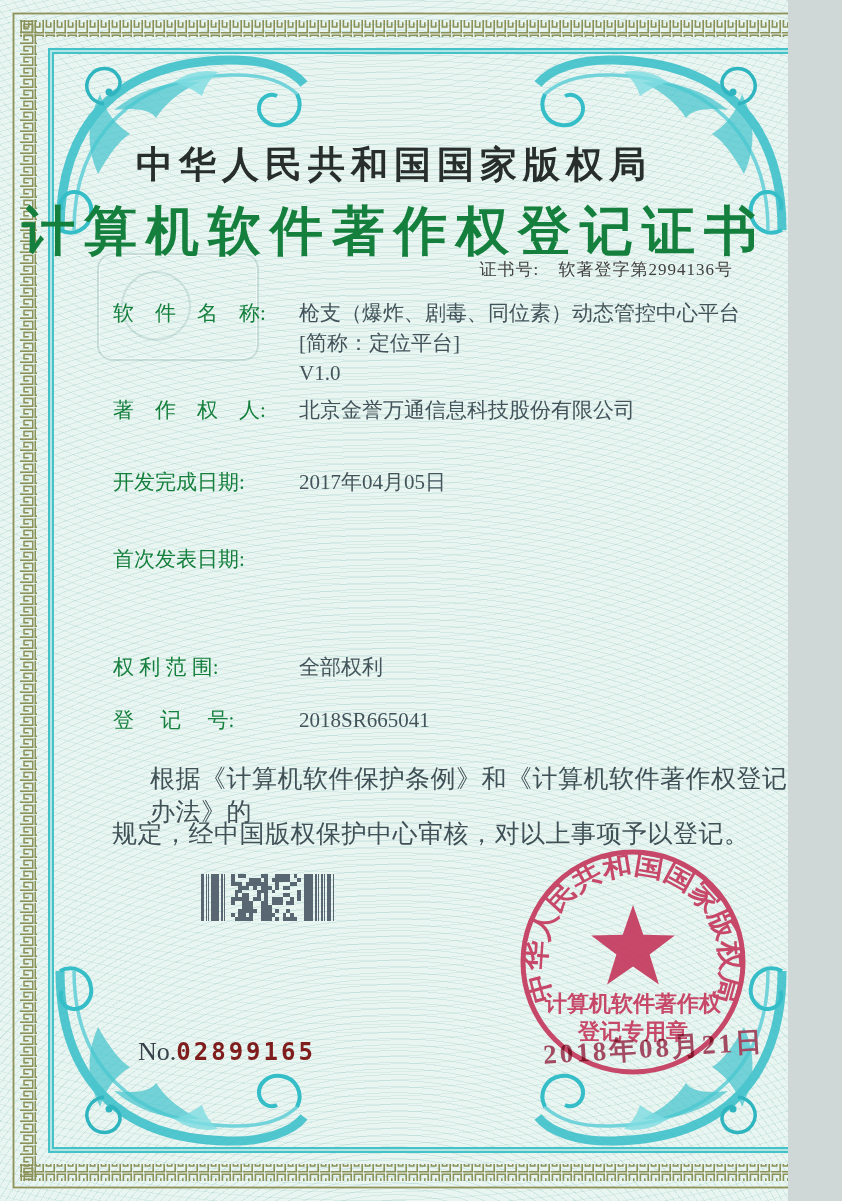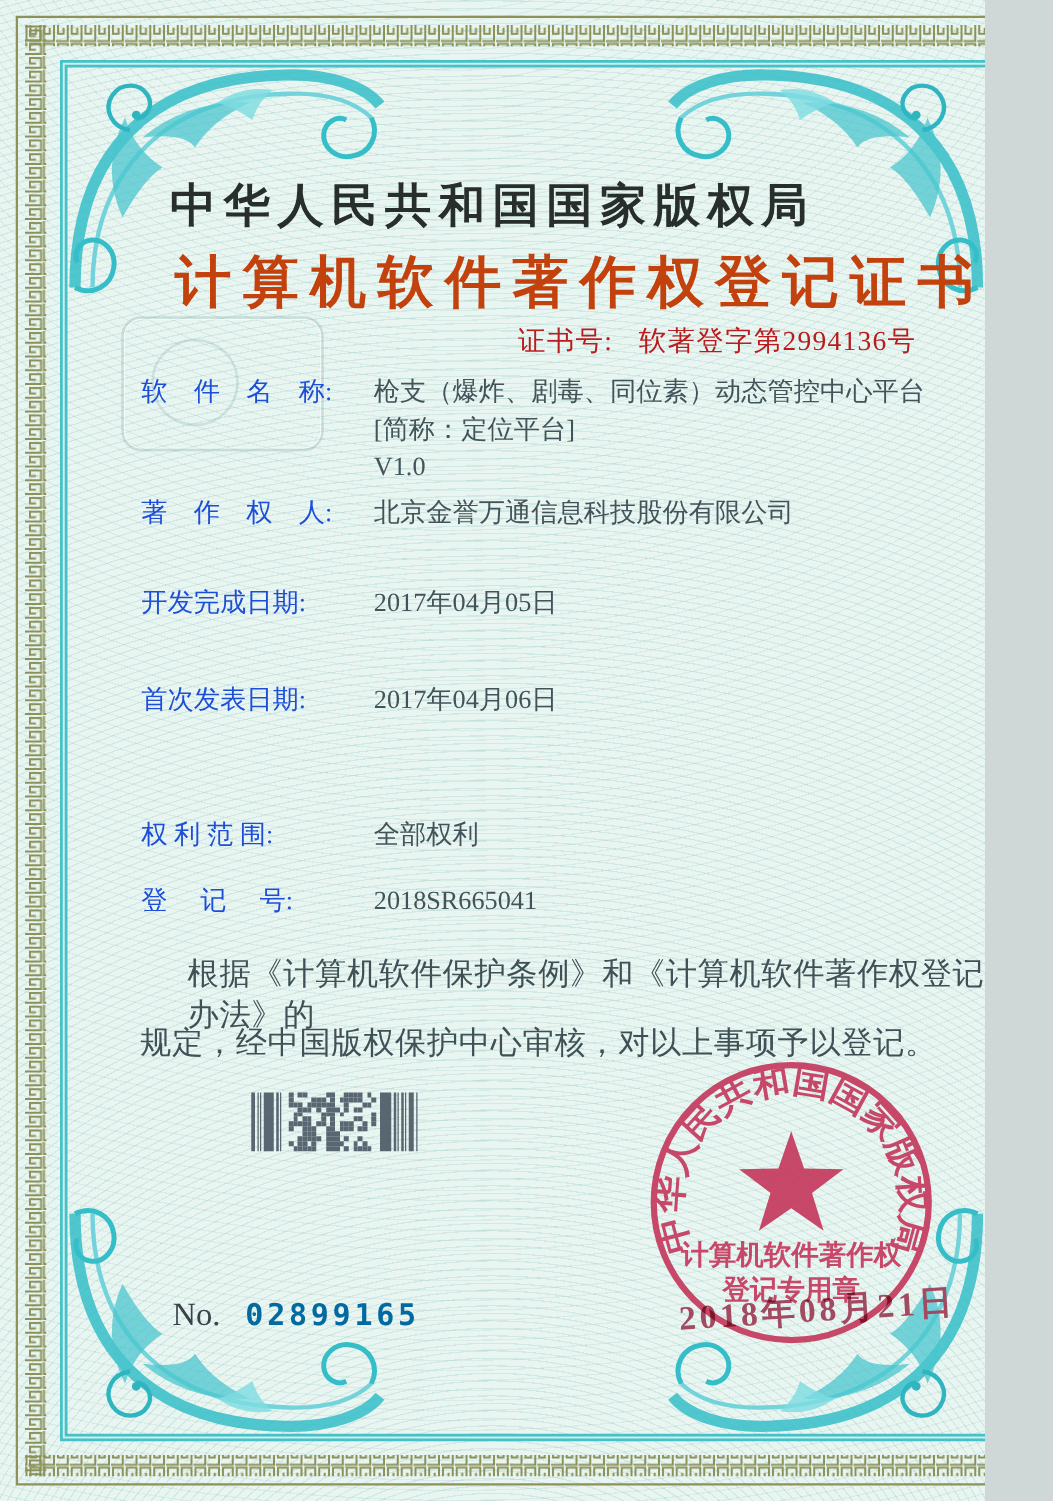--- a/index.html
+++ b/index.html
@@ -16,29 +16,29 @@
       repeating-radial-gradient(circle at 46% -20%, rgba(96,170,164,.12) 0px, rgba(96,170,164,.12) 1px, transparent 1px, transparent 8px);
   }
   .frame{position:absolute;inset:0;z-index:1;pointer-events:none;}
   .content{position:absolute;inset:0;z-index:2;color:#3e5054;}
   .abs{position:absolute;}
   .authority{
     left:0;right:0;top:140px;text-align:center;
     font-size:37px;font-weight:bold;letter-spacing:6px;color:#272e2c;
   }
   .cert-title{
-    left:0;right:0;top:196px;text-align:right;
-    font-size:45px;font-weight:bold;letter-spacing:9px;color:#c2410c;
+    left:0;right:0;top:196px;text-align:center;
+    font-size:53px;font-weight:bold;letter-spacing:9px;color:#15803d;
   }
   .cert-no{
-    right:55px;top:258px;font-size:22px;color:#b91c1c;letter-spacing:1px;
+    right:55px;top:258px;font-size:17px;color:#404040;letter-spacing:1px;
   }
   .cert-no .val{margin-left:14px;}
   .field-row{left:113px;font-size:21px;display:flex;align-items:flex-start;line-height:30px;}
-  .field-label{display:inline-block;width:186px;flex:0 0 186px;color:#1d4ed8;}
+  .field-label{display:inline-block;width:186px;flex:0 0 186px;color:#15803d;}
   .field-value{color:#42545a;}
   .statement{font-size:25px;color:#3f5156;letter-spacing:0.5px;}
   .emboss{
     left:97px;top:253px;width:158px;height:104px;border-radius:16px;
     border:2px solid rgba(125,168,162,.30);
     box-shadow:inset 0 0 0 1px rgba(255,255,255,.5);
   }
   .emboss::after{
     content:"";position:absolute;left:22px;top:16px;width:66px;height:66px;
     border-radius:50%;border:2px solid rgba(125,168,162,.25);
@@ -53,21 +53,21 @@
   .bc-cell{width:3.7px;height:3.9px;}
   .bc-on{background:#4d5b68;}
   .seal{left:520px;top:849px;z-index:5;mix-blend-mode:multiply;opacity:.93;}
   .seal-date{
     left:543px;top:1030px;font-size:27px;color:#a24a61;letter-spacing:3px;
     transform:rotate(-3.5deg);z-index:4;font-weight:bold;
   }
   .serial{left:138px;top:1037px;font-size:26px;color:#39424a;z-index:3;display:flex;align-items:baseline;justify-content:space-between;}
   .serial .num{
     font-family:"DejaVu Sans Mono","Liberation Mono",monospace;
-    font-size:24px;letter-spacing:3px;color:#0369a1;margin-left:20px;font-weight:bold;
+    font-size:24px;letter-spacing:3px;color:#7f1d1d;margin-left:0;font-weight:bold;
   }
 </style>
 </head>
 <body>
 
 <div class="page">
 
   <svg class="frame" width="842" height="1201" viewBox="0 0 842 1201">
     <defs>
       <pattern id="gkH" width="11" height="17" patternUnits="userSpaceOnUse">
@@ -132,21 +132,20 @@
       <span class="field-value">北京金誉万通信息科技股份有限公司</span>
     </div>
 
     <div class="abs field-row" style="top:467px">
       <span class="field-label">开发完成日期:</span>
       <span class="field-value">2017年04月05日</span>
     </div>
 
     <div class="abs field-row" style="top:544px">
       <span class="field-label">首次发表日期:</span>
-      <span class="field-value">2017年04月06日</span>
     </div>
 
 
     <div class="abs field-row" style="top:652px">
       <span class="field-label">权 利 范 围:</span>
       <span class="field-value">全部权利</span>
     </div>
 
     <div class="abs field-row" style="top:705px">
       <span class="field-label">登　 记　 号:</span>

